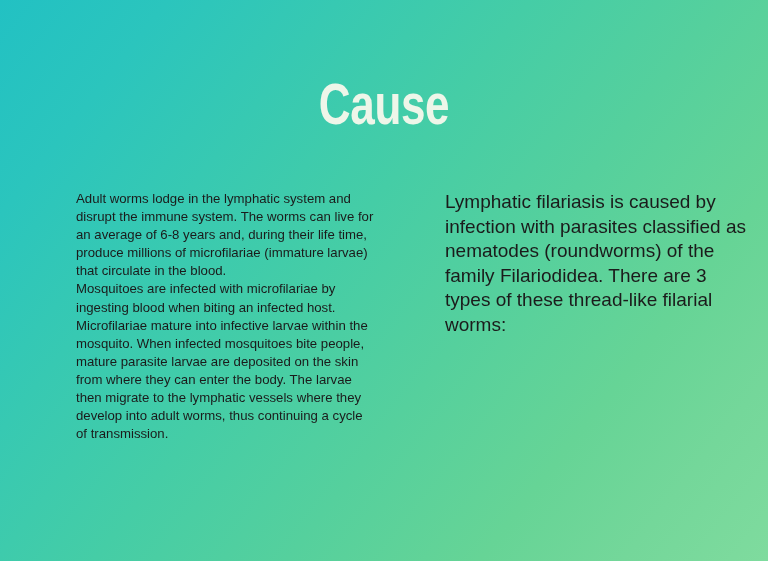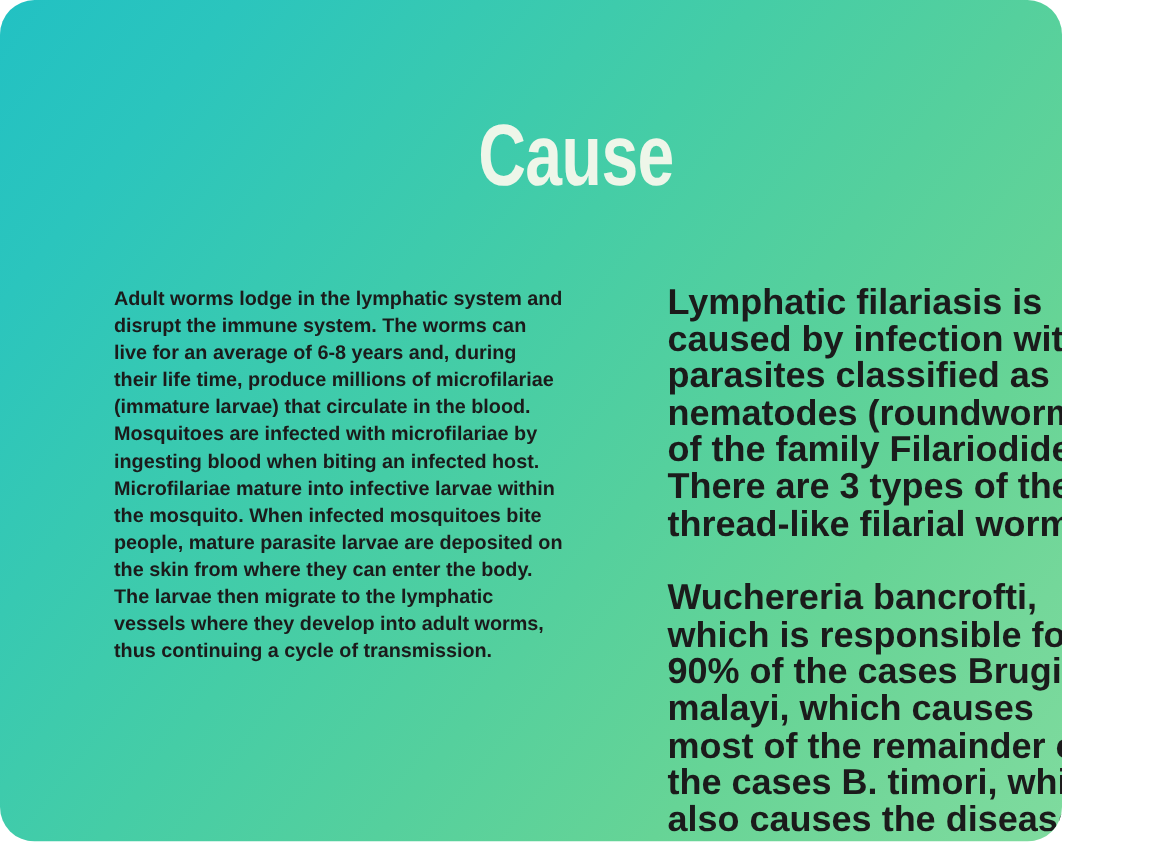--- a/index.html
+++ b/index.html
@@ -7,34 +7,33 @@
     padding: 0;
   }
   body {
     width: 768px;
     height: 561px;
     overflow: hidden;
     font-family: "Liberation Sans", sans-serif;
   }
   .slide {
     position: relative;
-    width: 708px;
+    width: 768px;
     height: 561px;
     box-sizing: border-box;
     background: linear-gradient(128deg,
         #22c1c3 0%,
         #2bc5bd 14%,
         #37c9b2 28%,
         #45cda6 44%,
         #55d09d 60%,
         #66d496 76%,
         #74d79a 88%,
         #7fdb9e 100%);
     overflow: hidden;
-    border-radius: 23px;
   }
   .slide-title {
     position: absolute;
     top: 73px;
     left: 0;
     width: 768px;
     text-align: center;
     font-family: "Liberation Sans Narrow", "Liberation Sans", sans-serif;
     font-weight: bold;
     font-size: 58px;
@@ -49,32 +48,31 @@
     position: absolute;
     top: 190px;
     left: 0;
     width: 768px;
     height: 340px;
   }
   .col {
     position: absolute;
     top: 0;
     color: #1b1b1b;
-    font-weight: bold;
   }
   .col-left {
     left: 76px;
     width: 300px;
     font-size: 13.2px;
     line-height: 18.1px;
   }
   .col-right {
     left: 445px;
     width: 305px;
-    font-size: 24px;
+    font-size: 19px;
     line-height: 24.6px;
   }
   .para {
     margin: 0;
   }
   .col-left .para + .para {
   }
   .col-right .para + .para {
     margin-top: 25px;
   }
@@ -88,18 +86,17 @@
 
   <div class="columns">
 
     <div class="col col-left">
       <p class="para">Adult worms lodge in the lymphatic system and disrupt the immune system. The worms can live for an average of 6-8 years and, during their life time, produce millions of microfilariae (immature larvae) that circulate in the blood.</p>
       <p class="para">Mosquitoes are infected with microfilariae by ingesting blood when biting an infected host. Microfilariae mature into infective larvae within the mosquito. When infected mosquitoes bite people, mature parasite larvae are deposited on the skin from where they can enter the body. The larvae then migrate to the lymphatic vessels where they develop into adult worms, thus continuing a cycle of transmission.</p>
     </div>
 
     <div class="col col-right">
       <p class="para">Lymphatic filariasis is caused by infection with parasites classified as nematodes (roundworms) of the family Filariodidea. There are 3 types of these thread-like filarial worms:</p>
-      <p class="para">Wuchereria bancrofti, which is responsible for 90% of the cases Brugia malayi, which causes most of the remainder of the cases B. timori, which also causes the disease.</p>
     </div>
 
   </div>
 
 </div>
 
 </body></html>

